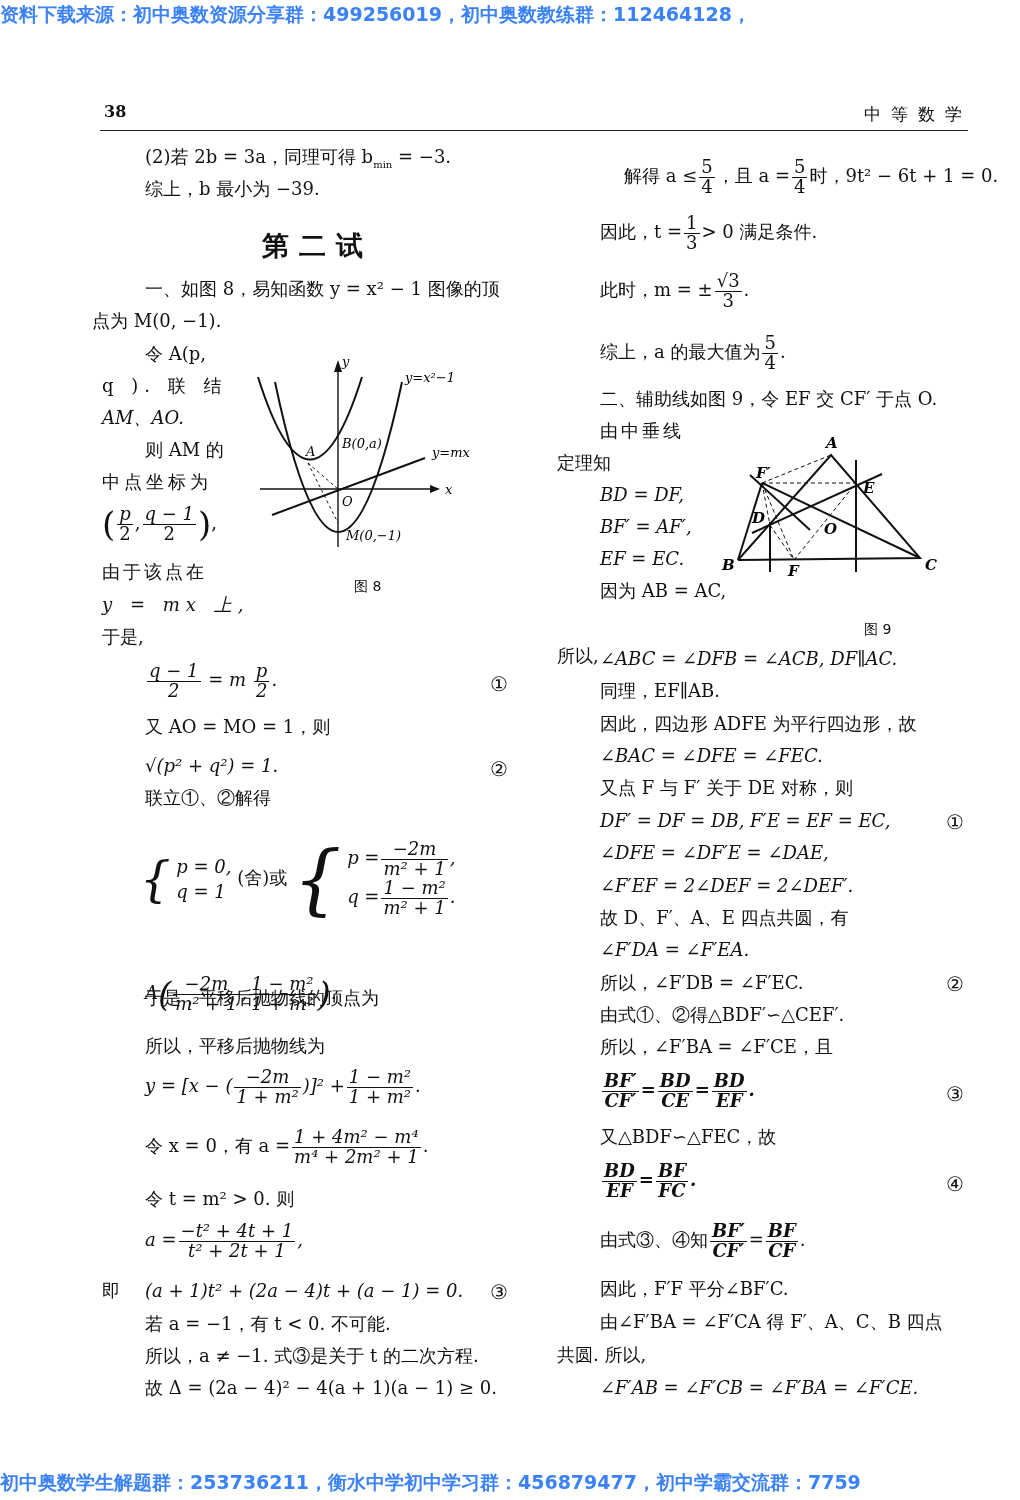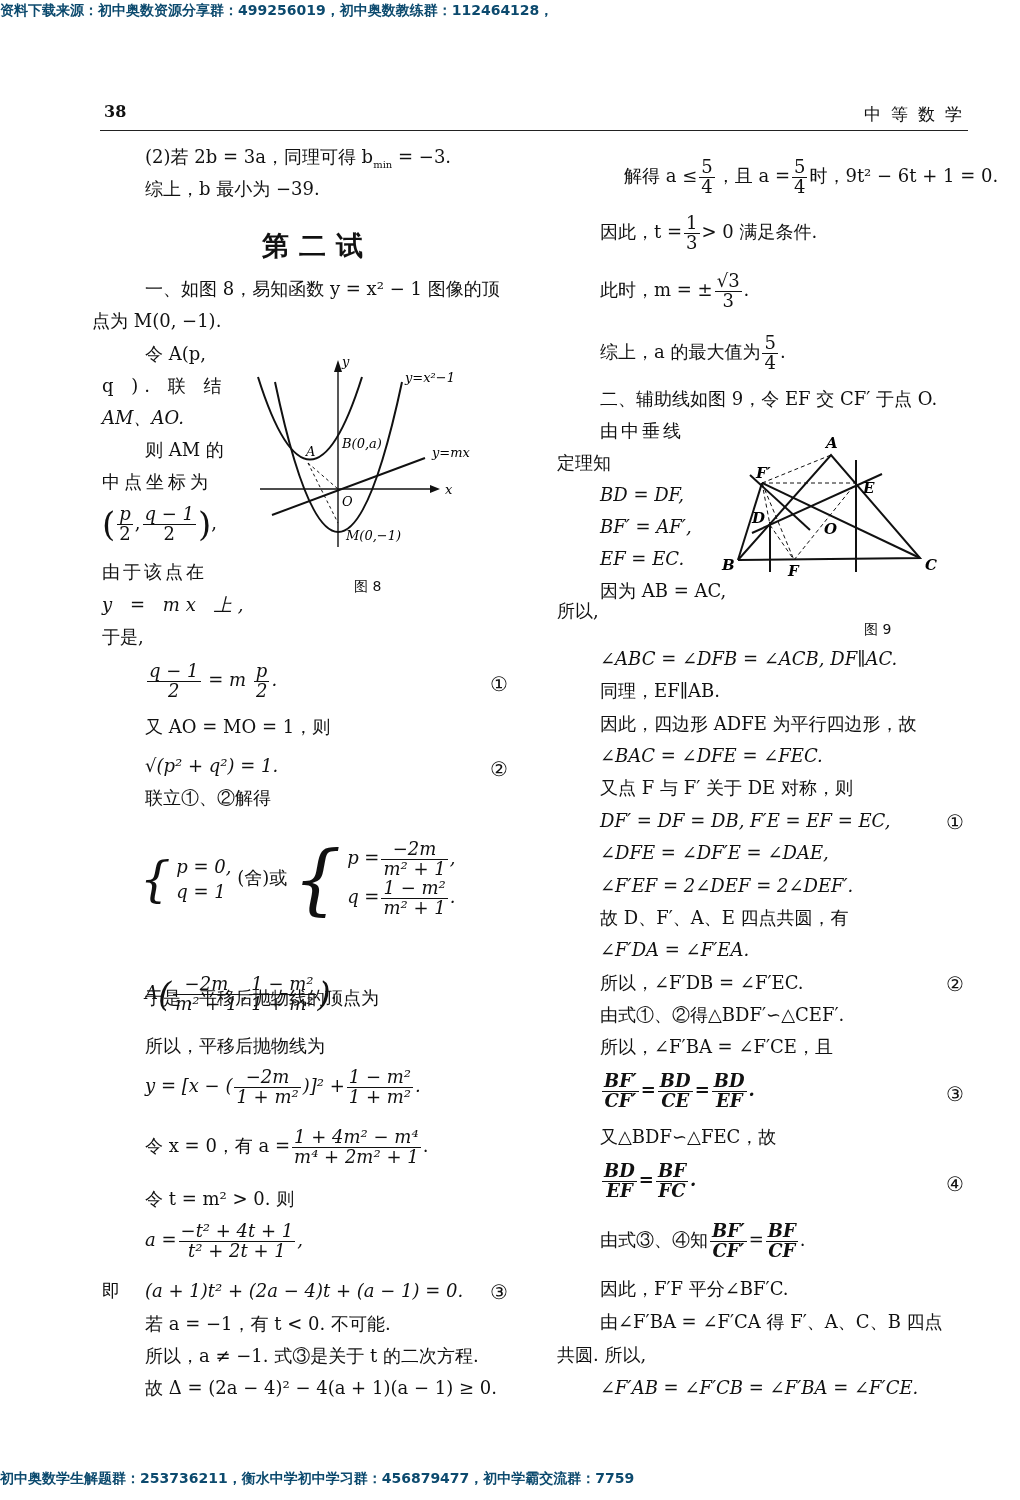--- a/index.html
+++ b/index.html
@@ -4,21 +4,21 @@
 <style>
   html, body { margin: 0; padding: 0; }
   body {
     width: 1020px; height: 1500px; position: relative; overflow: hidden;
     background: #ffffff; color: #111;
     font-family: "DejaVu Serif", "Liberation Serif", serif;
   }
   .banner {
     position: absolute; left: 0; white-space: nowrap;
     font-family: "DejaVu Sans", "Liberation Sans", sans-serif;
-    font-weight: bold; font-size: 14px; color: #0c4a6e; letter-spacing: 0px;
+    font-weight: bold; font-size: 19px; color: #3b82f6; letter-spacing: 0px;
   }
   .banner-top { top: 2px; }
   .banner-bottom { top: 1470px; }
   .page-num { position: absolute; left: 104px; top: 102px; font-size: 16px; font-weight: bold; }
   .journal { position: absolute; left: 864px; top: 103px; font-size: 17px; letter-spacing: 10px; }
   .header-rule { position: absolute; left: 100px; top: 130px; width: 868px; height: 1px; background: #222; }
 
   .t { position: absolute; font-size: 18px; white-space: nowrap; line-height: 1; }
   .i { font-style: italic; }
   .b { font-weight: bold; }
@@ -145,21 +145,21 @@
   <span>综上，a 的最大值为</span><span class="frac"><span class="num">5</span><span>4</span></span>.
 </div>
 
 <div class="t" style="left:600px; top:390px;">二、辅助线如图 9，令 EF 交 CF′ 于点 O.</div>
 <div class="t" style="left:600px; top:422px; letter-spacing:3px;">由中垂线</div>
 <div class="t" style="left:557px; top:454px;">定理知</div>
 <div class="t i" style="left:600px; top:486px;">BD = DF,</div>
 <div class="t i" style="left:600px; top:518px;">BF′ = AF′,</div>
 <div class="t i" style="left:600px; top:550px;">EF = EC.</div>
 <div class="t" style="left:600px; top:582px;">因为 AB = AC,</div>
-<div class="t" style="left:557px; top:602px;">所以,</div>
+<div class="t" style="left:557px; top:647px;">所以,</div>
 
 <svg class="fig" style="left:720px; top:430px;" width="240" height="180" viewBox="0 0 240 180">
   <polyline points="18,130 111,25 200,128 18,130" fill="none" stroke="#111" stroke-width="2"></polyline>
   <line x1="18" y1="130" x2="42" y2="53" stroke="#111" stroke-width="2"></line>
   <line x1="42" y1="53" x2="200" y2="128" stroke="#111" stroke-width="2"></line>
   <line x1="30" y1="45" x2="90" y2="100" stroke="#111" stroke-width="2"></line>
   <line x1="32" y1="103" x2="162" y2="44" stroke="#111" stroke-width="2"></line>
   <line x1="50" y1="92" x2="50" y2="142" stroke="#111" stroke-width="2"></line>
   <line x1="136" y1="30" x2="136" y2="142" stroke="#111" stroke-width="2"></line>
   <line x1="42" y1="53" x2="111" y2="25" stroke="#111" stroke-dasharray="4,3"></line>

